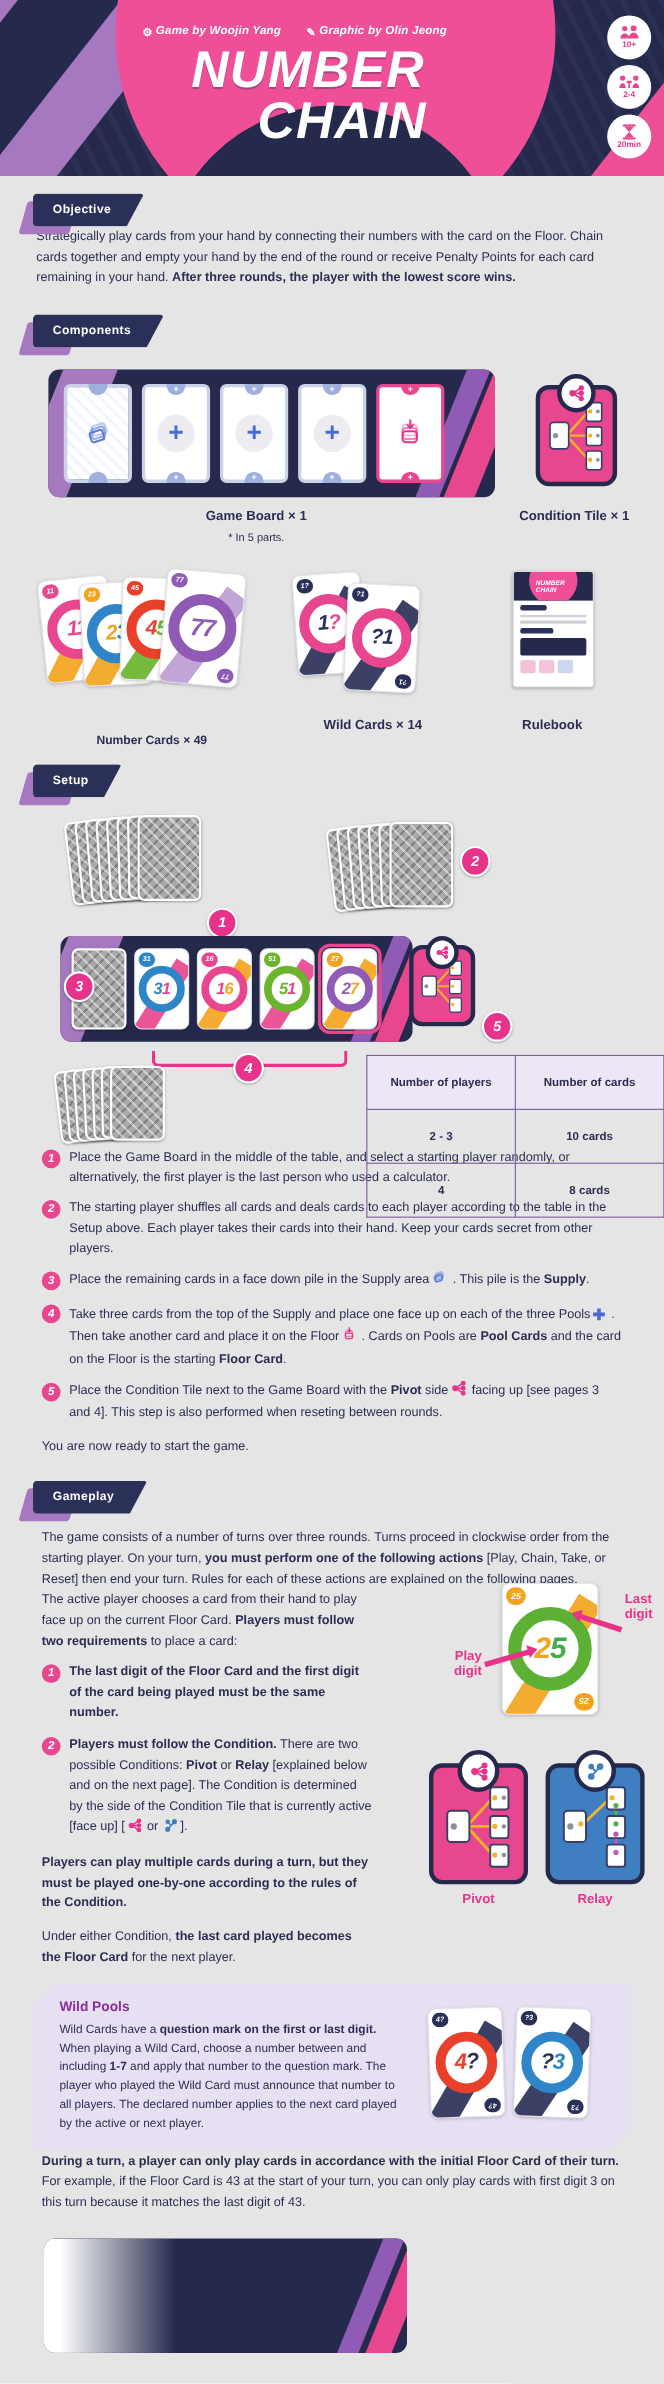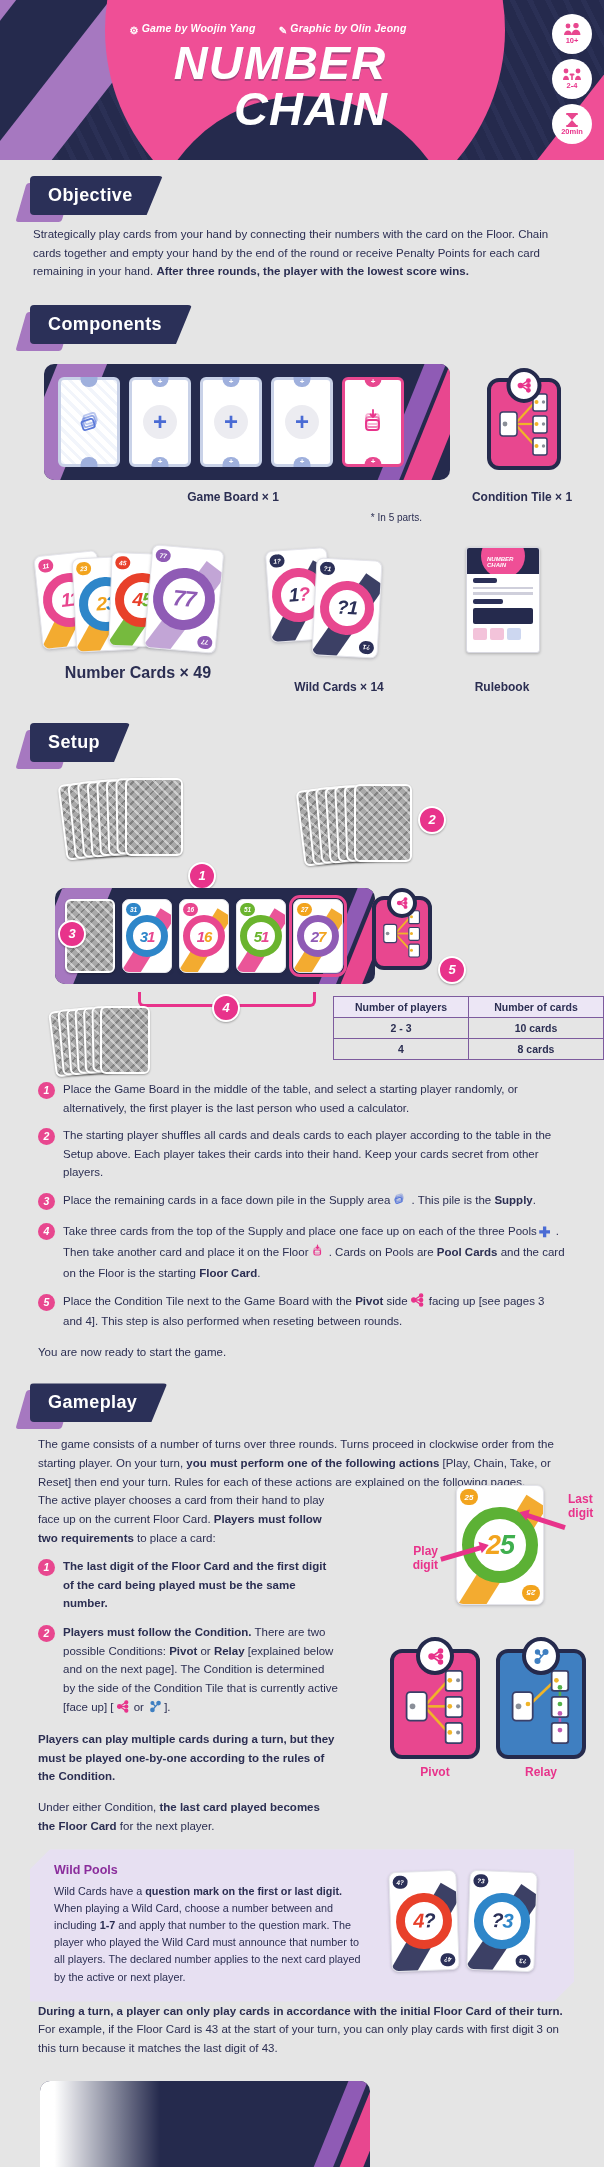--- a/index.html
+++ b/index.html
@@ -27,21 +27,21 @@
   .hbadges{position:absolute;right:10px;top:14px;width:44px;}
   .hbadge{width:40px;height:40px;border-radius:50%;background:#fff;margin:0 auto 5px auto;
           display:flex;flex-direction:column;align-items:center;justify-content:center;}
   .hbadge .lbl{font-size:7.5px;font-weight:bold;color:#e8338b;line-height:1;margin-top:1px;}
   .hbadge svg{display:block;}
 
   
   .sbadge{position:relative;display:inline-block;margin:0 0 0 30px;}
   .sbadge .under{position:absolute;left:-9px;top:7px;bottom:-7px;width:46px;background:#a678c0;transform:skewX(-16deg);border-radius:3px;}
   .sbadge .face{position:relative;display:inline-block;background:#2b3058;color:#fff;font-weight:bold;
-                font-size:18px;letter-spacing:.4px;padding:9px 30px 9px 18px;
+                font-size:11px;letter-spacing:.4px;padding:9px 30px 9px 18px;
                 clip-path:polygon(0 0,100% 0,calc(100% - 16px) 100%,0 100%);border-radius:4px;}
   .txt{padding:0 38px;font-size:11.5px;line-height:1.62;}
   .txt b{font-weight:bold;}
 
   
   .ncard{position:relative;background:#fff;border-radius:7px;border:1px solid #e4e4ea;
          box-shadow:0 1px 3px rgba(40,40,60,.25);overflow:hidden;}
   .ncard .stripe{position:absolute;left:-30%;top:52%;width:160%;height:24%;background:var(--c2);
                  opacity:.92;transform:rotate(-58deg);}
   .ncard .ring{position:absolute;left:50%;top:50%;transform:translate(-50%,-50%);border-radius:50%;
@@ -81,21 +81,21 @@
   .stepnum{flex:none;width:17px;height:17px;border-radius:50%;background:#e8478f;color:#fff;
            font-size:10.5px;font-weight:bold;font-style:italic;display:flex;align-items:center;justify-content:center;margin:2px 8px 0 0;}
   .marker{position:absolute;width:24px;height:24px;border-radius:50%;background:#e8338b;color:#fff;border:2px solid #fff;
           font-size:13px;font-weight:bold;font-style:italic;display:flex;align-items:center;justify-content:center;
           box-shadow:0 1px 2px rgba(0,0,0,.3);}
   .step{display:flex;margin:0 0 9px 0;}
   .ic{display:inline-block;vertical-align:-2px;margin:0 2px;}
 
   
   .ptable{border-collapse:collapse;font-size:10.5px;}
-  .ptable th,.ptable td{border:1.6px solid #7d5b9e;text-align:center;padding:4px 10px;margin-top:16px;}
+  .ptable th,.ptable td{border:1.6px solid #7d5b9e;text-align:center;padding:18px 10px;margin-top:16px;}
   .ptable th{background:#ece6f5;font-weight:bold;width:118px;}
   .ptable td{font-weight:bold;color:#2b2e52;}
 
   
   .h-play{color:#8a2d9c;font-size:16.5px;font-weight:bold;margin:20px 0 8px 0;}
   .h-pivot{color:#e8338b;font-size:15px;font-weight:bold;margin:16px 0 6px 0;}
   .tile-cap{color:#e8338b;font-size:12px;font-weight:bold;text-align:center;margin-top:6px;}
   .plabel{color:#e8338b;font-size:12px;font-weight:bold;line-height:1.15;}
 
   .wildbox{position:relative;margin:14px 30px 0 30px;background:#e7e0f2;
@@ -159,21 +159,21 @@
         <span class="lbl">20min</span>
       </div>
     </div>
   </header>
 
   <div style="margin-top:16px;">
     <div class="sbadge">
       <span class="under"></span>
       <span class="face">Objective</span>
     </div>
-    <p class="txt" style="margin:10px 0 0 0;padding-left:33px;"><span>Strategically play cards from your hand by connecting their numbers with the card on the Floor. Chain cards together and empty your hand by the end of the round or receive Penalty Points for each card remaining in your hand. </span><b>After three rounds, the player with the lowest score wins.</b></p>
+    <p class="txt" style="margin:0 0 0 0;padding-left:33px;"><span>Strategically play cards from your hand by connecting their numbers with the card on the Floor. Chain cards together and empty your hand by the end of the round or receive Penalty Points for each card remaining in your hand. </span><b>After three rounds, the player with the lowest score wins.</b></p>
   </div>
 
   <div style="margin-top:24px;">
     <div class="sbadge">
       <span class="under"></span>
       <span class="face">Components</span>
     </div>
 
     <div style="position:relative;height:185px;margin-top:16px;">
 
@@ -260,21 +260,21 @@
               <circle cx="41.5" cy="62" r="2"></circle>
             </g>
           <g fill="#8a8f98">
               <circle cx="48.5" cy="18" r="1.7"></circle>
               <circle cx="48.5" cy="40" r="1.7"></circle>
               <circle cx="48.5" cy="62" r="1.7"></circle>
             </g>
         </svg>
       </div>
       <div style="position:absolute;left:44px;top:130px;width:378px;text-align:center;font-weight:bold;font-size:12px;">Game Board × 1</div>
-      <div style="position:absolute;left:44px;top:152px;width:378px;text-align:right;font-size:10px;">* In 5 parts.</div>
+      <div style="position:absolute;left:44px;top:152px;width:378px;text-align:center;font-size:10px;">* In 5 parts.</div>
       <div style="position:absolute;left:452px;top:130px;width:140px;text-align:center;font-weight:bold;font-size:12px;">Condition Tile × 1</div>
     </div>
 
     <div style="position:relative;height:160px;">
 
       <div style="position:absolute;left:38px;top:0;width:200px;height:128px;">
         <div class="ncard" style="--ring:#e8478f;--c1:#e8478f;--c2:#f2a41e;position:absolute;left:0;top:8px;width:62px;height:92px;transform:rotate(-6deg);">
           <span class="stripe"></span>
             <span class="ring"></span>
           <span class="num"><span class="d1">1</span><span class="d1">1</span></span>
@@ -326,21 +326,21 @@
         <div style="margin:3px 6px;height:2.5px;background:#cfcfdb;"></div>
         <div style="margin:3px 6px;height:2.5px;background:#cfcfdb;"></div>
         <div style="margin:4px 6px;height:5px;background:#2b3058;border-radius:2px;width:30px;"></div>
         <div style="margin:4px 6px;height:16px;background:#252a4d;border-radius:2px;"></div>
         <div style="display:flex;gap:3px;margin:4px 6px;">
           <div style="width:14px;height:12px;background:#f3c3da;border-radius:2px;"></div>
           <div style="width:14px;height:12px;background:#f3c3da;border-radius:2px;"></div>
           <div style="width:14px;height:12px;background:#cdd7f0;border-radius:2px;"></div>
         </div>
       </div>
-      <div style="position:absolute;left:30px;top:119px;width:216px;text-align:center;font-weight:bold;font-size:16px;">Number Cards × 49</div>
+      <div style="position:absolute;left:30px;top:150px;width:216px;text-align:center;font-weight:bold;font-size:11px;">Number Cards × 49</div>
       <div style="position:absolute;left:264px;top:135px;width:150px;text-align:center;font-weight:bold;font-size:12px;">Wild Cards × 14</div>
       <div style="position:absolute;left:452px;top:135px;width:100px;text-align:center;font-weight:bold;font-size:12px;">Rulebook</div>
     </div>
   </div>
 
   <div style="margin-top:18px;">
     <div class="sbadge">
       <span class="under"></span>
       <span class="face">Setup</span>
     </div>

